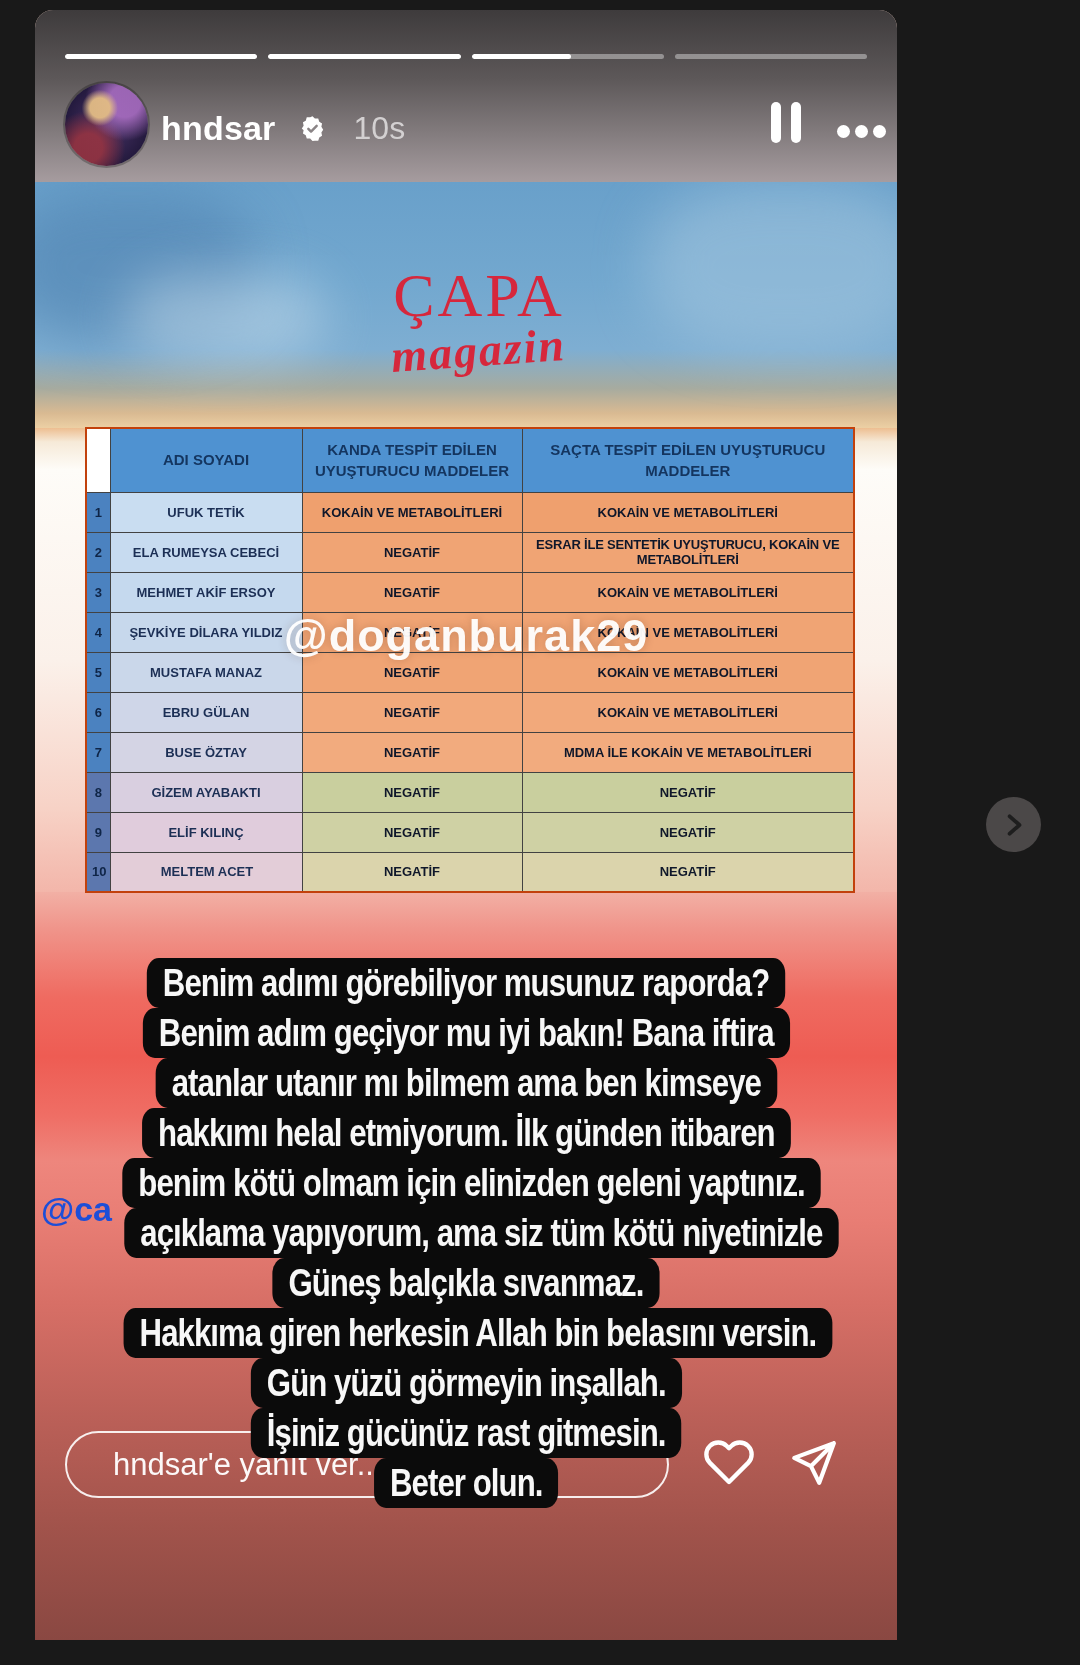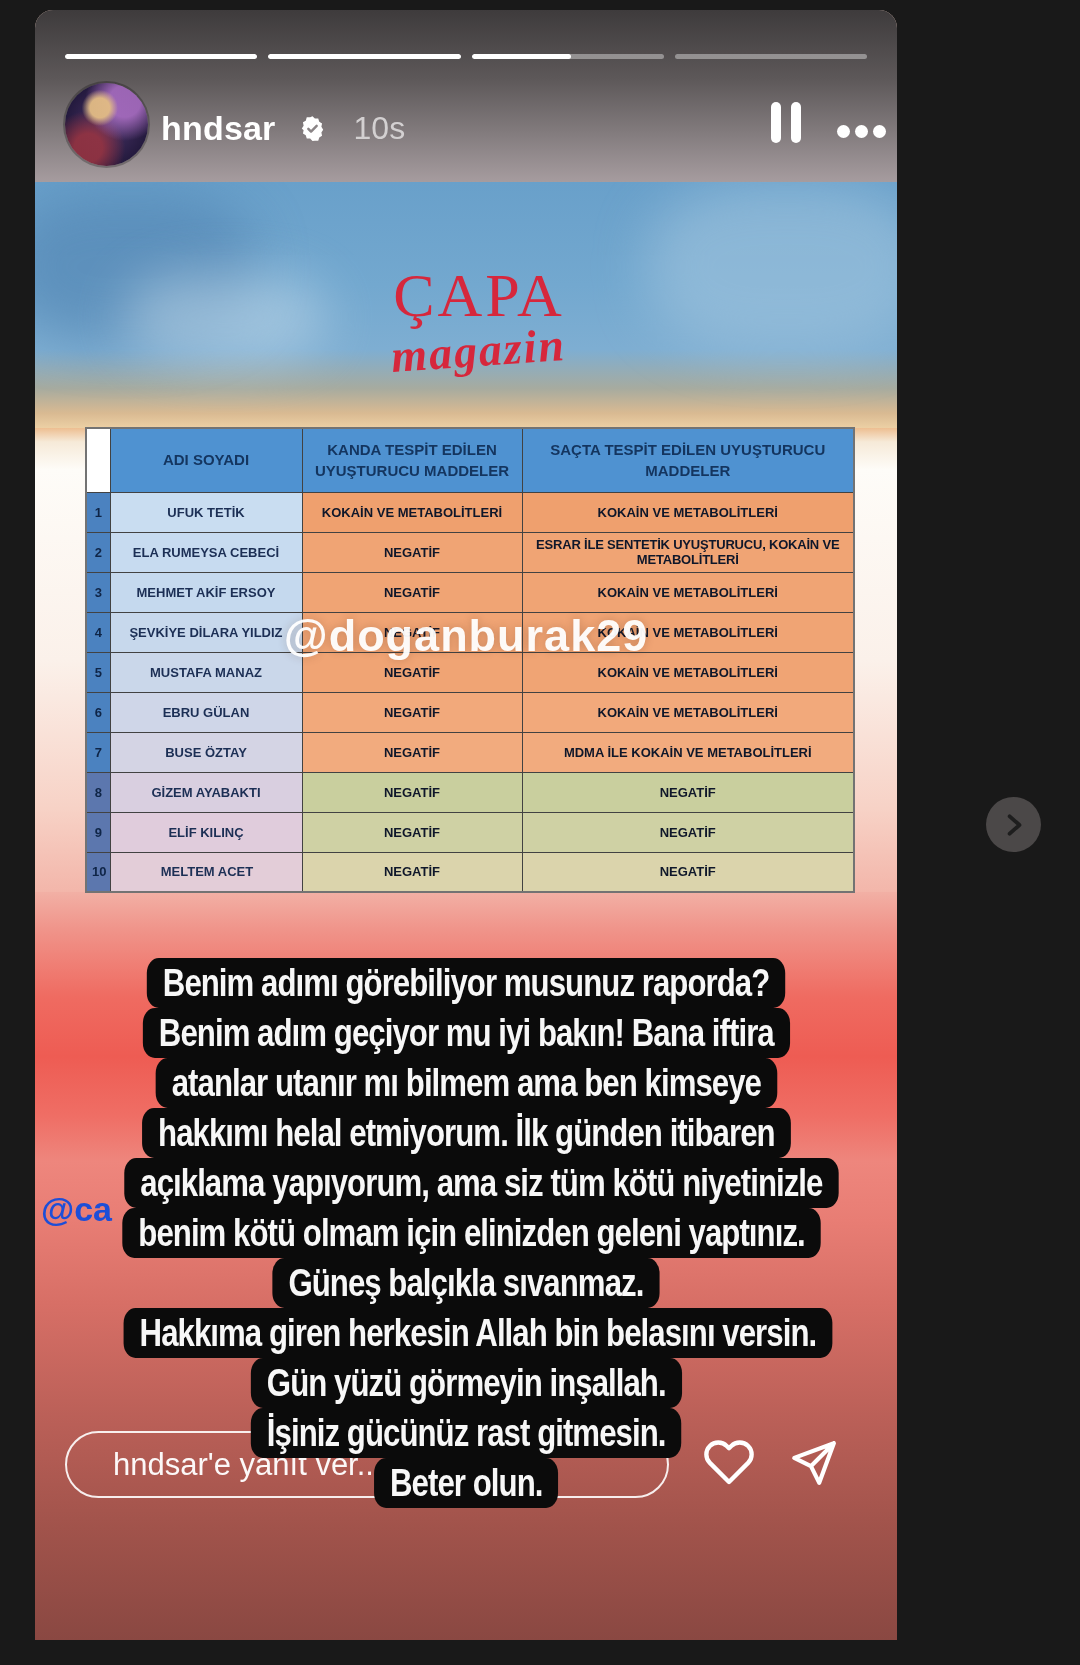--- a/index.html
+++ b/index.html
@@ -50,21 +50,21 @@
   
   .logo-block { position:absolute; left:13px; width:100%; top:254px; text-align:center; z-index:2; }
   .logo-title { font-family:"Liberation Serif", serif; font-size:62px; font-weight:500;
     color:#d6273c; letter-spacing:3px; line-height:1; }
   .logo-sub { font-family:"Liberation Serif", serif; font-style:italic; font-weight:bold;
     font-size:46px; color:#d6273c; letter-spacing:2px; line-height:1; margin-top:2px;
     transform:rotate(-4deg); display:inline-block; }
 
   
   table.report { position:absolute; left:50px; top:417px; width:768px; border-collapse:collapse; z-index:2;
-    border:2px solid #737373; table-layout:fixed; }
+    border:2px solid #c2410c; table-layout:fixed; }
   table.report th, table.report td { border:1px solid #424242; overflow:hidden; }
   th.col-no, td.col-no { width:24px; }
   th.col-name, td.col-name { width:192px; }
   th.col-blood, td.col-blood { width:220px; }
   th.col-hair, td.col-hair { width:332px; }
   table.report thead th { height:64px; background:#4f92d1; color:#14355f; font-size:15px; font-weight:bold;
     text-align:center; vertical-align:middle; line-height:1.45; padding:2px 6px; }
   table.report thead th.col-no { background:#ffffff; }
   table.report tbody td { height:40px; font-size:13px; font-weight:bold; text-align:center; vertical-align:middle; padding:0 5px; }
   td.col-no { background:#4b82c0; color:#0f2547; }
@@ -248,22 +248,22 @@
 
     <div class="watermark">@doganburak29</div>
 
     <div class="mention">@ca</div>
 
     <div class="story-text">
         <div class="overlay-line"><span>Benim adımı görebiliyor musunuz raporda?</span></div>
         <div class="overlay-line"><span>Benim adım geçiyor mu iyi bakın!  Bana iftira</span></div>
         <div class="overlay-line"><span>atanlar utanır mı bilmem ama  ben kimseye</span></div>
         <div class="overlay-line"><span>hakkımı helal etmiyorum. İlk günden itibaren</span></div>
+        <div class="overlay-line"><span>benim kötü olmam için elinizden geleni yaptınız.</span></div>
         <div class="overlay-line"><span>açıklama yapıyorum, ama siz tüm kötü niyetinizle</span></div>
-        <div class="overlay-line"><span>benim kötü olmam için elinizden geleni yaptınız.</span></div>
         <div class="overlay-line"><span>Güneş balçıkla sıvanmaz.</span></div>
         <div class="overlay-line"><span>Hakkıma giren herkesin Allah bin belasını versin.</span></div>
         <div class="overlay-line"><span>Gün yüzü görmeyin inşallah.</span></div>
         <div class="overlay-line"><span>İşiniz gücünüz rast gitmesin.</span></div>
         <div class="overlay-line"><span>Beter olun.</span></div>
       </div>
 
     <div class="reply-bar">
       <input type="text" placeholder="hndsar'e yanıt ver..." style="">
     </div>

